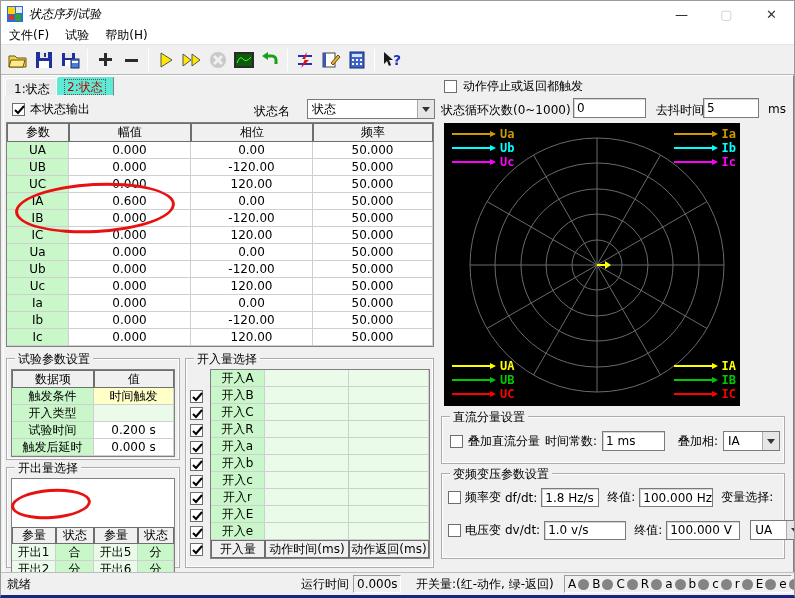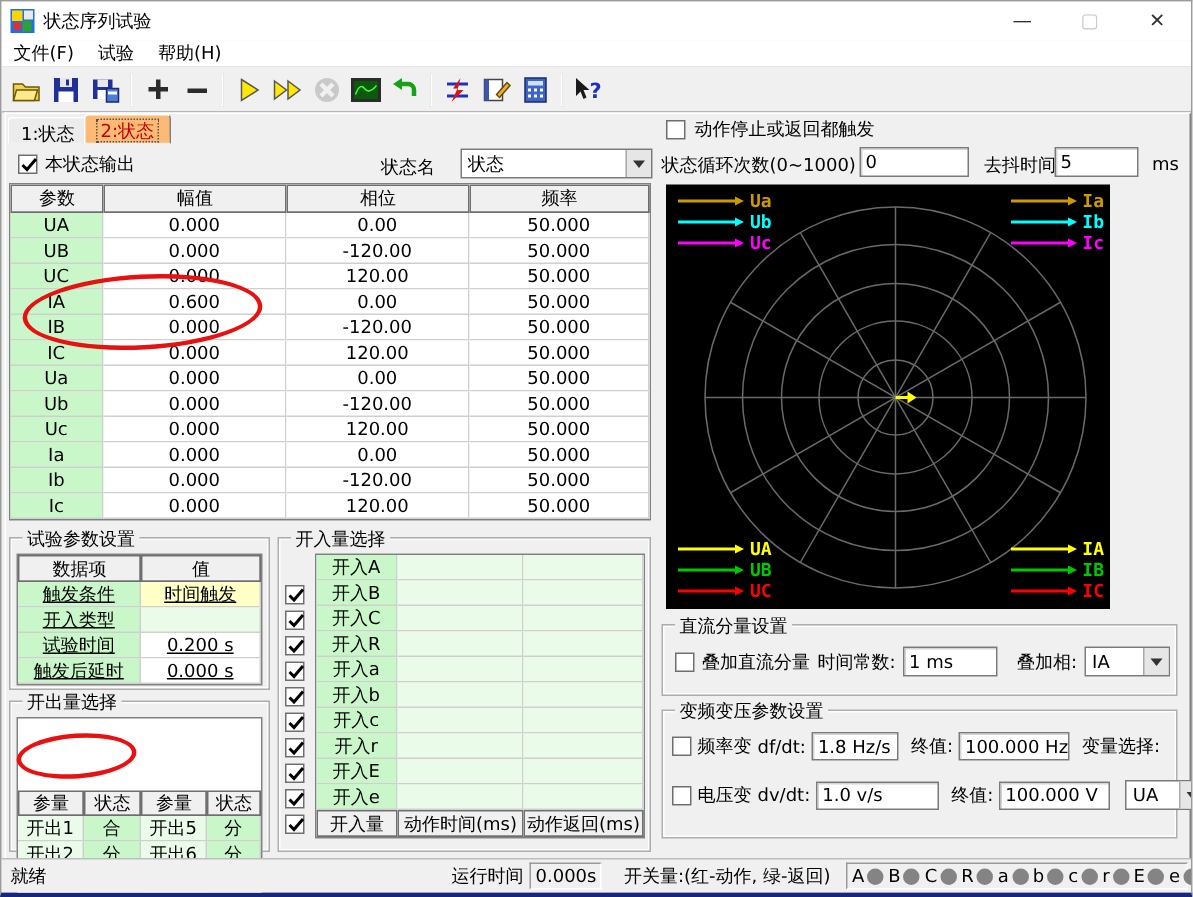--- a/index.html
+++ b/index.html
@@ -3,21 +3,21 @@
 <meta charset="utf-8">
 <style>
   * { margin:0; padding:0; box-sizing:border-box; }
   html,body { background:#d9d9d9; }
   body { font-family:"DejaVu Sans", sans-serif; font-size:12px; color:#000; }
   #window { position:relative; width:795px; height:598px; background:#f0f0f0;
             border:1px solid #9b9b9b; border-bottom:3px solid #16267a; overflow:hidden; }
 
   
   .titlebar { position:absolute; left:0; top:0; width:100%; height:26px; background:#fff;
-              display:flex; align-items:center; padding-left:6px; }
+              display:flex; align-items:center; padding-left:6px;font-style:italic; }
   .appicon { width:16px; height:16px; position:relative; background:#1f6feb; margin-right:6px; }
   .appicon i { position:absolute; display:block; }
   .appicon .q1{left:1px;top:1px;width:7px;height:7px;background:#ffd400;}
   .appicon .q2{right:1px;top:1px;width:6px;height:6px;background:#e8eaf0;}
   .appicon .q3{left:2px;bottom:2px;width:5px;height:5px;background:#e03030;}
   .appicon .q4{right:2px;bottom:1px;width:6px;height:7px;background:#30a030;}
   .title-text { font-size:12px; }
   .title-btns { margin-left:auto; display:flex; height:100%; }
   .tbtn { width:45px; height:26px; display:flex; align-items:center; justify-content:center;
           font-size:13px; color:#333; }
@@ -26,21 +26,21 @@
              display:flex; align-items:center; border-bottom:1px solid #e5e5e5;}
   .menu-item { padding:0 8px; height:100%; display:flex; align-items:center; }
   .toolbar { position:absolute; left:0; top:44px; width:100%; height:30px; background:#f0f0f0;
              border-bottom:1px solid #b5b5b5; display:flex; align-items:center; padding-left:4px; }
   .tool-btn { width:26px; height:26px; display:flex; align-items:center; justify-content:center; }
   .tool-sep { width:1px; height:22px; background:#b0b0b0; border-right:1px solid #fff; margin:0 4px; }
 
   
   .content { position:absolute; left:2px; top:74px; width:791px; height:501px; background:#f0f0f0;
              border:1px solid; border-color:#fff #808080 #808080 #fff; }
-  .tab { position:absolute; height:20px; padding:2px 8px 0 8px; background:#fdba74;
+  .tab { position:absolute; height:20px; padding:2px 8px 0 8px; background:#5eead4;
          border:1px solid; border-color:#fff #808080 #f0f0f0 #fff; border-radius:3px 3px 0 0; }
   .tab.inactive { top:77px; height:18px; background:#ececec; }
   .tab.active { top:75px; color:#c00000; z-index:3; }
   .tab.active .focus { outline:1px dotted #555; padding:0 2px; }
 
   
   .cb { width:13px; height:13px; background:#fff; border:1px solid #6e6e6e; display:inline-block;
         position:relative; flex:none; }
   .cb svg { position:absolute; left:0; top:0; }
   .label { white-space:nowrap; }
@@ -297,21 +297,21 @@
     </div>
   </div>
 
   <div class="groupbox" style="left:5px;top:357px;width:174px;height:102px;">
     <span class="gtitle">试验参数设置</span>
     <div class="tbl-border" style="position:absolute;left:4px;top:10px;width:164px;">
       <div class="grid" style="grid-template-columns:82px 80px;grid-auto-rows:18px;">
         <div class="hcell">数据项</div>
         <div class="hcell">值</div>
       </div>
-      <div class="grid" style="grid-template-columns:82px 80px;grid-auto-rows:17px;text-decoration:underline;">
+      <div class="grid" style="grid-template-columns:82px 80px;grid-auto-rows:17px;">
         <div class="cell pname">触发条件</div>
           <div class="cell yellow">时间触发</div>
         <div class="cell pname">开入类型</div>
           <div class="cell pale"></div>
         <div class="cell pname">试验时间</div>
           <div class="cell">0.200 s</div>
         <div class="cell pname">触发后延时</div>
           <div class="cell">0.000 s</div>
       </div>
     </div>

